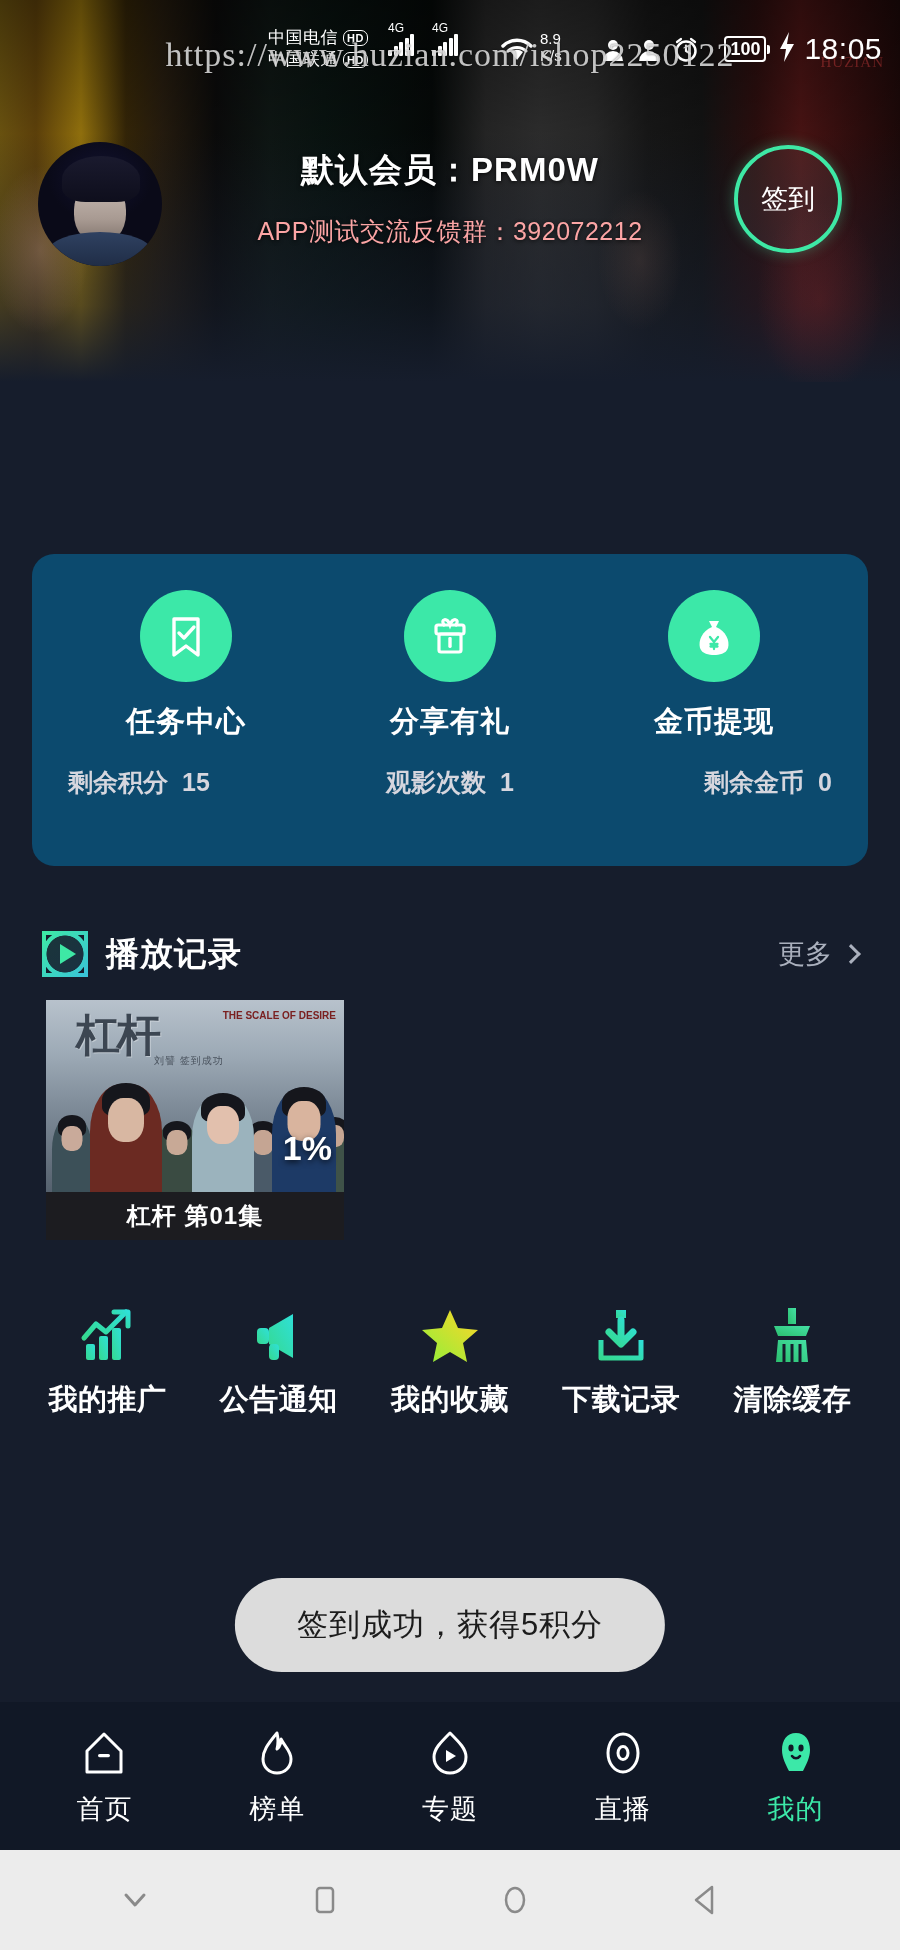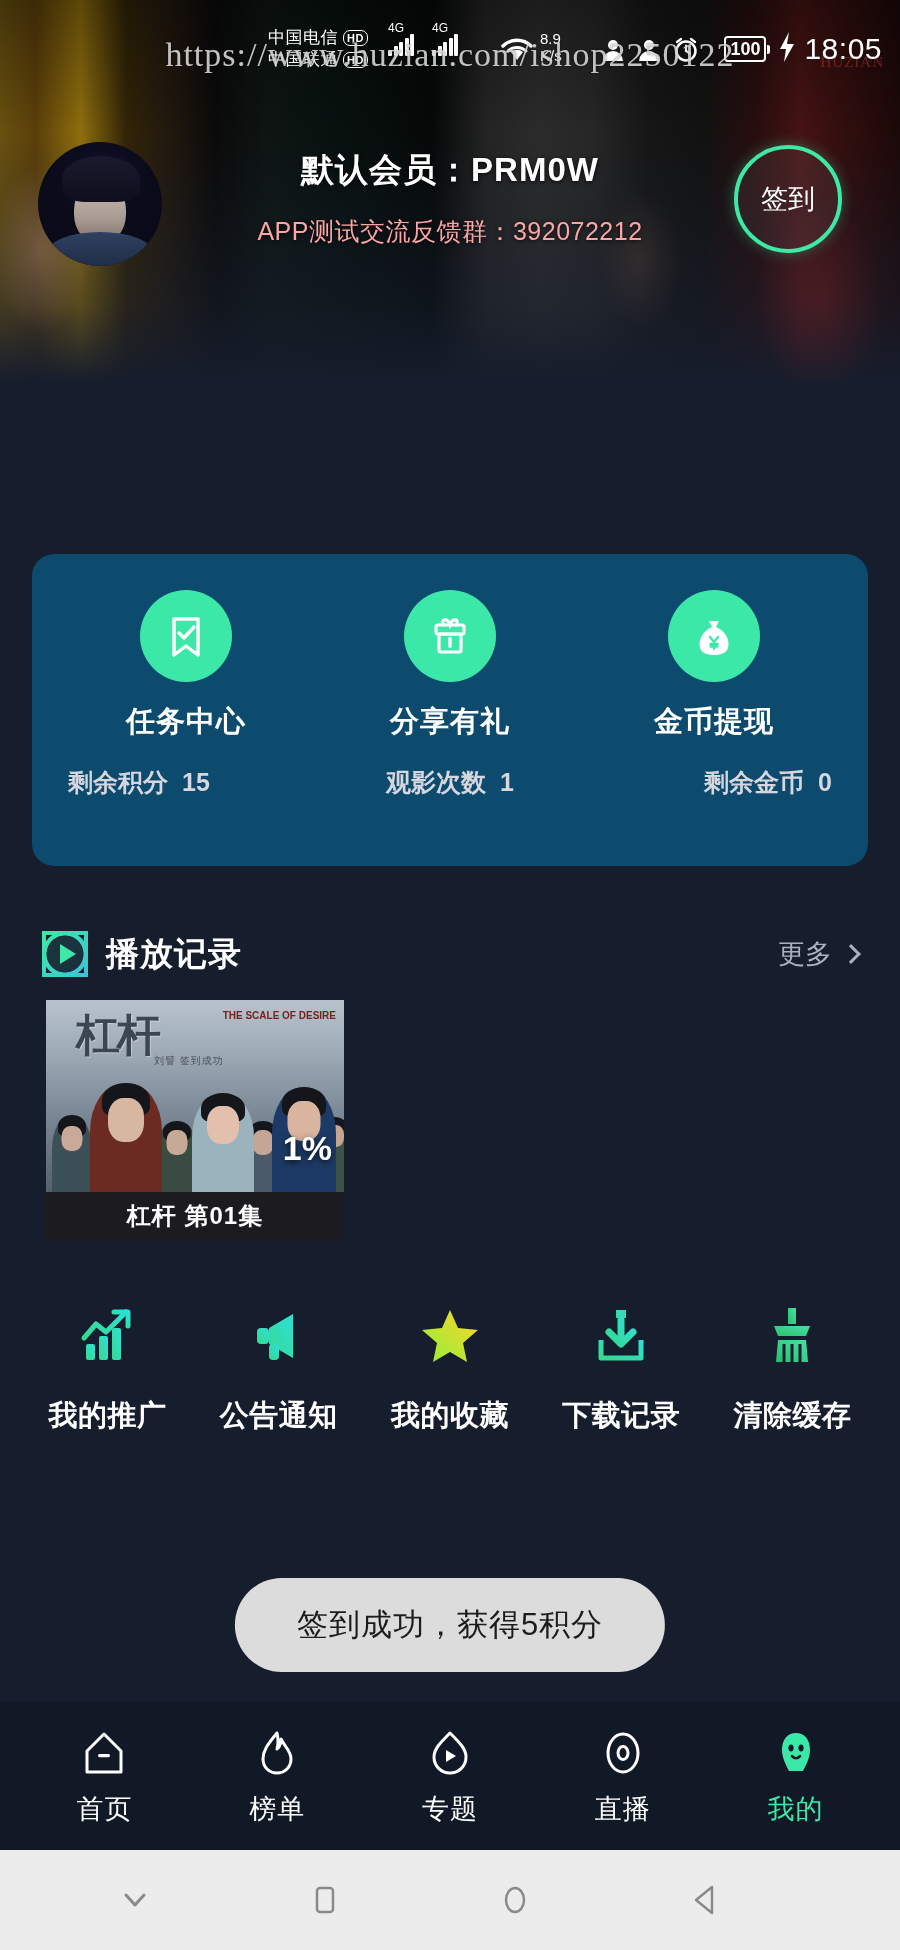--- a/index.html
+++ b/index.html
@@ -311,21 +311,21 @@
   }
 
   
   .menu-row {
     position: absolute; top: 1300px; left: 0; right: 0;
     display: flex; padding: 0 22px;
   }
   .menu-item { flex: 1; display: flex; flex-direction: column; align-items: center; }
   .menu-icon { width: 72px; height: 72px; display: flex; align-items: center; justify-content: center; }
   .menu-label {
-    margin-top: 24px;
+    margin-top: 8px;
     color: #fff; font-size: 29px; font-weight: bold; letter-spacing: .5px;
   }
 
   
   .toast {
     position: absolute; left: 50%; top: 1578px;
     transform: translateX(-50%);
     background: #dcdcdc;
     border-radius: 48px;
     padding: 26px 62px;

